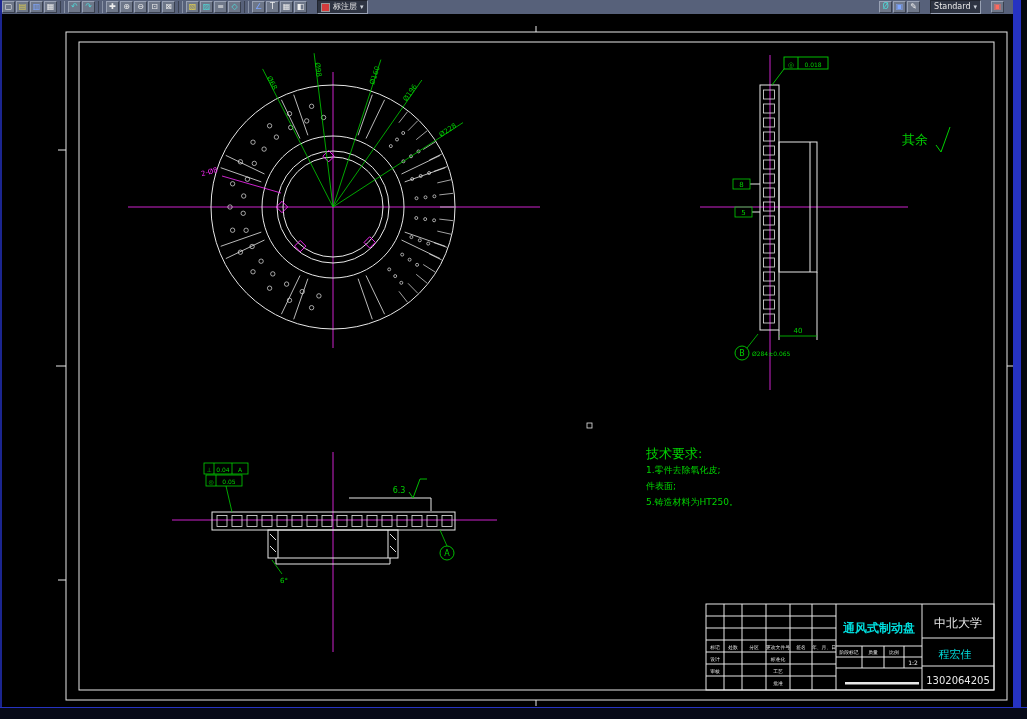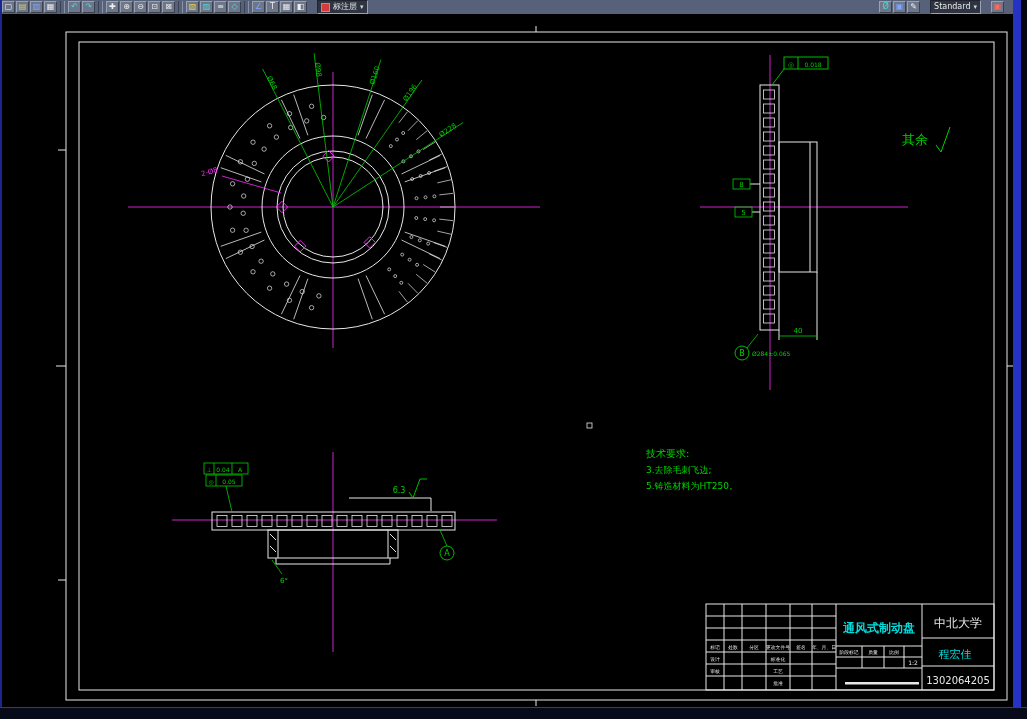--- a/index.html
+++ b/index.html
@@ -43,21 +43,21 @@
   .t-green{fill:#00d000}.t-mag{fill:#ff2bff}.t-white{fill:#e8e8e8}.t-cyan{fill:#00dcdc}
   .f5{font-size:4.8px}.f6{font-size:6px}.f7{font-size:7px}.f8{font-size:8px}
   .f10{font-size:10px}.f11{font-size:11px}.f12{font-size:12px}.f13{font-size:13px}
   .anchor-mid{text-anchor:middle}
   .bold{font-weight:bold}
   
   .tech{
     position:absolute;left:646px;top:446px;width:225px;z-index:4;
     color:#00d400;font-size:9px;line-height:16px;white-space:nowrap;
   }
-  .tech .t0{font-size:10px;}
+  .tech .t0{font-size:13px;}
 </style>
 </head>
 <body>
 
 <div class="toolbar">
   <span class="tb-btn g-white">▢</span>
   <span class="tb-btn g-yellow">▤</span>
   <span class="tb-btn g-blue">▥</span>
   <span class="tb-btn g-white">▦</span>
   <span class="tb-sep"></span>
@@ -419,20 +419,21 @@
     <text x="778" y="685" class="t-white f5 anchor-mid">批准</text>
     <text x="849" y="654" class="t-white f5 anchor-mid">阶段标记</text>
     <text x="873" y="654" class="t-white f5 anchor-mid">质量</text>
     <text x="894" y="654" class="t-white f5 anchor-mid">比例</text>
     <text x="913" y="665" class="t-white f6 anchor-mid">1:2</text>
   </g>
 </svg>
 
 <div class="tech">
   <div class="t0">技术要求:</div>
-  <div>3.去除毛刺飞边;</div>
+  <div>1.零件去除氧化皮;</div>
+  <div>件表面;</div>
   <div>5.铸造材料为HT250。</div>
 </div>
 
 <div class="left-band"></div>
 <div class="right-band"></div>
 <div class="right-outer"></div>
 <div class="bottom-band"></div>
 
 </body></html>

